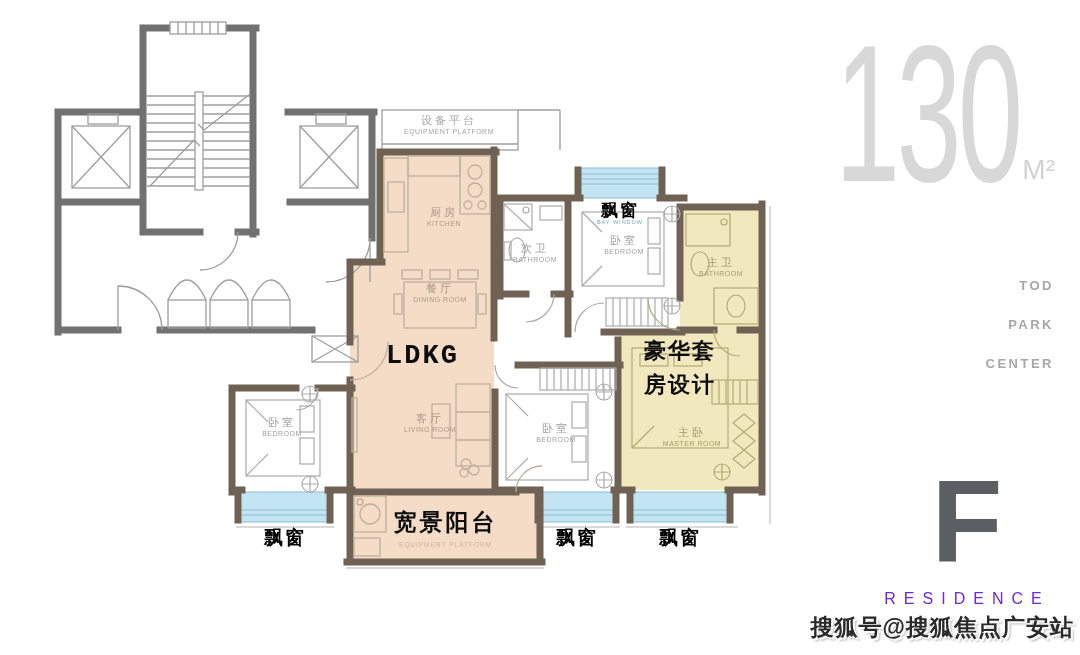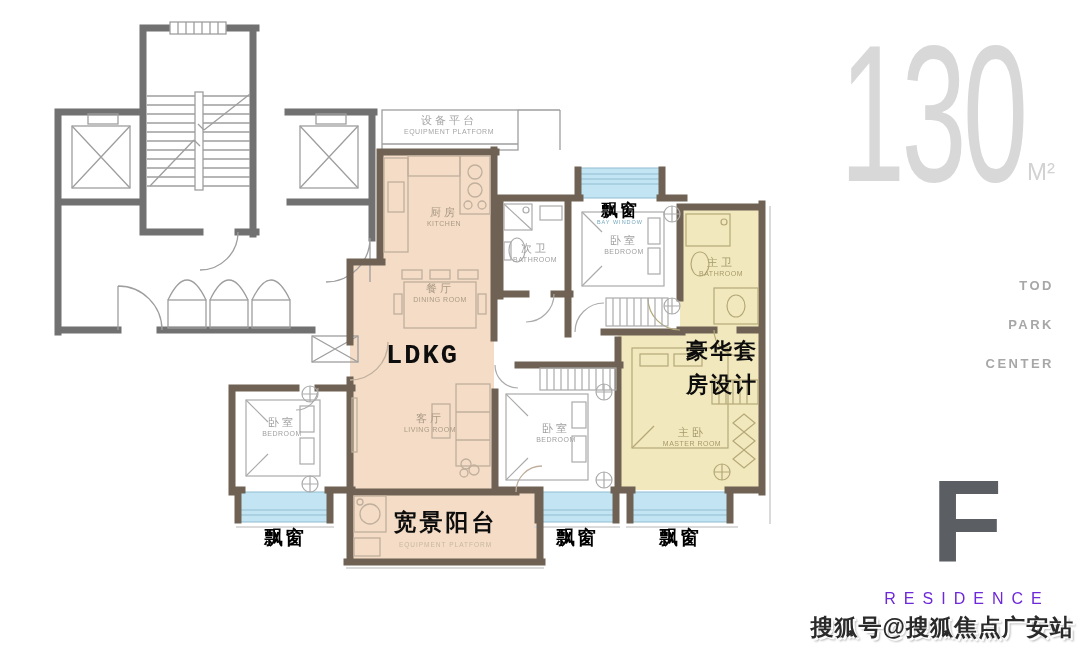--- a/index.html
+++ b/index.html
@@ -32,21 +32,21 @@
   .bay-label.top .zh{font-size:17px;}
   .bay-label .en{display:block;font-size:5.5px;color:#74a8bd;font-weight:400;
                  font-family:"Liberation Sans",sans-serif;letter-spacing:1px;}
 
   
   .area-row{position:absolute;left:795px;top:28px;width:260px;display:flex;
             justify-content:flex-end;align-items:flex-end;}
   .area-number{font-size:195px;line-height:.88;font-weight:100;color:#d8d8d8;
                letter-spacing:-6px;display:inline-block;transform:scaleX(.6);
                transform-origin:bottom right;}
-  .area-unit{font-size:24px;color:#d2d2d2;margin-left:3px;margin-bottom:14px;}
+  .area-unit{font-size:28px;color:#d2d2d2;margin-left:3px;margin-bottom:14px;}
   .tod{position:absolute;right:26px;top:266px;text-align:right;font-size:13px;
        letter-spacing:2.5px;color:#a7a7a7;font-weight:700;line-height:39px;}
   .fblock{position:absolute;left:883px;top:464px;width:168px;text-align:center;}
   .f-letter{font-size:116px;line-height:1;color:#5b5e62;font-weight:600;}
   .f-word{margin-top:10px;font-size:16px;letter-spacing:8px;color:#6d28d9;font-weight:500;}
   .watermark{position:absolute;right:6px;top:612px;font-size:23px;font-weight:700;
              color:#2a2a2a;letter-spacing:1px;
              text-shadow:2px 2px 0 #ffffff,3px 3px 2px rgba(0,0,0,.28);}
 
   
@@ -295,21 +295,21 @@
     <span class="en">BEDROOM</span>
   </div>
   <div class="room-label c-white" style="left:514px;top:422px;width:84px;">
     <span class="zh">卧室</span>
     <span class="en">BEDROOM</span>
   </div>
 
   <div class="bold-note ldkg" style="left:355px;top:338px;width:135px;">
     <div class="l1">LDKG</div>
   </div>
-  <div class="bold-note suite" style="left:616px;top:336px;width:128px;padding-left:42px;">
+  <div class="bold-note suite" style="left:616px;top:336px;width:128px;">
     <div>豪华套</div>
     <div>房设计</div>
   </div>
   <div class="bold-note balcony-note" style="left:368px;top:508px;width:155px;">
     <div>宽景阳台</div>
   </div>
   <div class="balcony-sub" style="left:368px;top:541px;width:155px;">EQUIPMENT PLATFORM</div>
 
   <div class="bay-label top" style="left:578px;top:170px;width:84px;">
     <span class="zh">飘窗</span>

